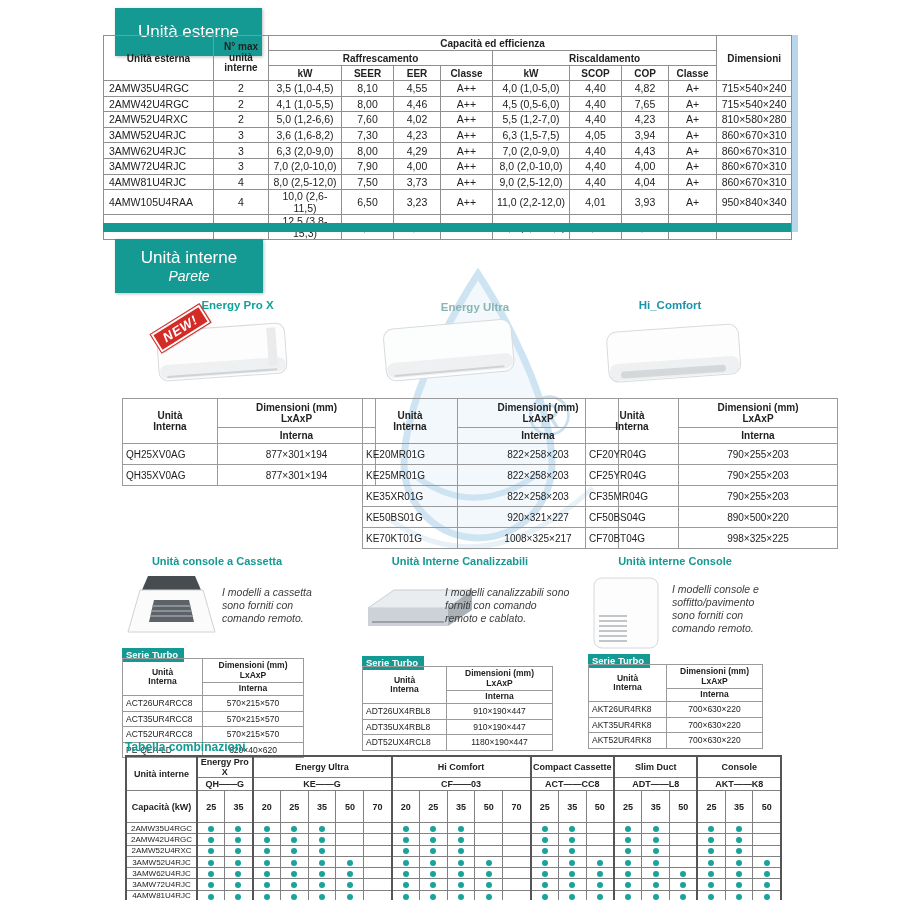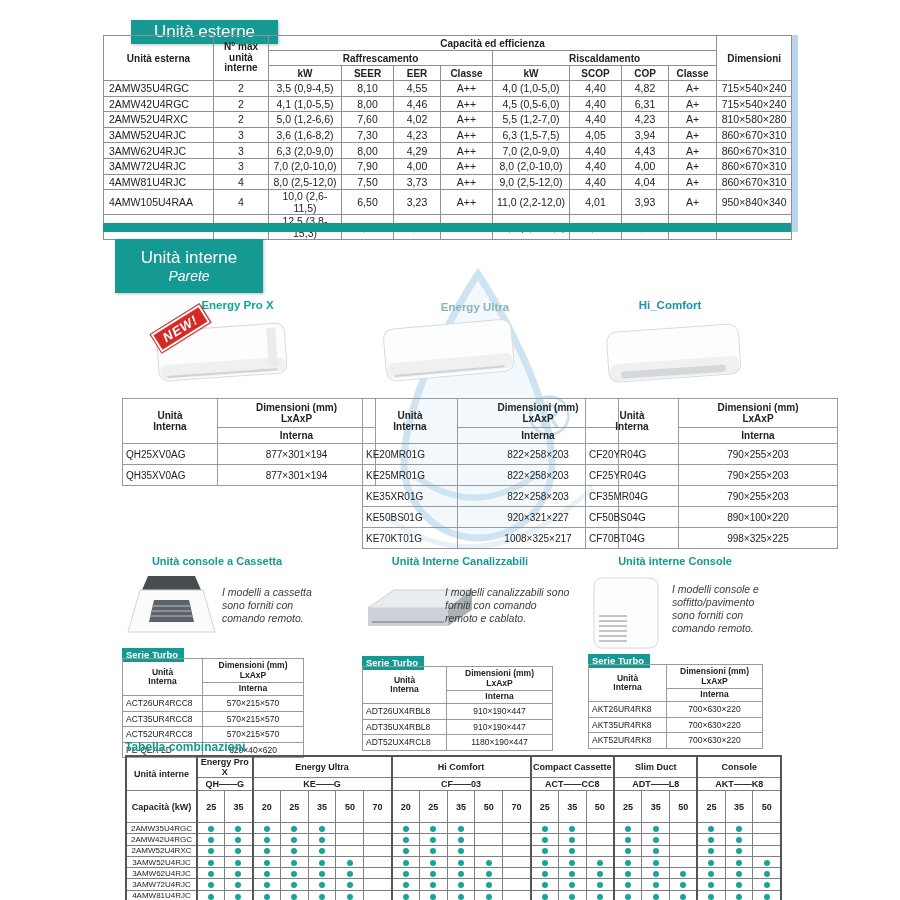--- a/index.html
+++ b/index.html
@@ -69,21 +69,21 @@
 
 <div class="abs" style="left:378px; top:268px; z-index:0;">
   <svg width="230" height="310" viewBox="0 0 230 310">
     <path d="M100 6 C100 6 26 118 26 196 a74 74 0 0 0 148 0 C174 118 100 6 100 6 Z" fill="rgba(214,232,244,0.30)" stroke="#cfe4f2" stroke-width="7"></path>
     <path d="M40 210 q60 42 122 -6" fill="none" stroke="#cfe4f2" stroke-width="6"></path>
     <path d="M10 250 q95 70 205 -30" fill="none" stroke="rgba(207,228,242,0.5)" stroke-width="5"></path>
   </svg>
 </div>
 <div class="abs wm" style="left:528px; top:382px; font-size:58px; z-index:0;">®</div>
 
-<div class="abs tealbox" style="left:115px; top:20px; width:147px; height:24px; z-index:1;margin-left:16px;">
+<div class="abs tealbox" style="left:115px; top:8px; width:147px; height:48px; z-index:1;">
   <div class="t1">Unità esterne</div>
 </div>
 
 <div class="abs" style="left:103px; top:35px; z-index:1;">
   <table class="otable">
     <colgroup>
       <col style="width:110px">
         <col style="width:55px">
         <col style="width:73px">
         <col style="width:52px">
@@ -116,40 +116,40 @@
           <th>kW</th>
           <th>SCOP</th>
           <th>COP</th>
           <th>Classe</th>
         </tr>
     </thead>
     <tbody>
         <tr>
           <td class="left">2AMW35U4RGC</td>
           <td>2</td>
-          <td>3,5 (0,9-4,5)</td>
+          <td>3,5 (1,0-4,5)</td>
           <td>8,10</td>
           <td>4,55</td>
           <td>A++</td>
           <td>4,0 (1,0-5,0)</td>
           <td>4,40</td>
           <td>4,82</td>
           <td>A+</td>
           <td>715×540×240</td>
         </tr>
         <tr>
           <td class="left">2AMW42U4RGC</td>
           <td>2</td>
           <td>4,1 (1,0-5,5)</td>
           <td>8,00</td>
           <td>4,46</td>
           <td>A++</td>
           <td>4,5 (0,5-6,0)</td>
           <td>4,40</td>
-          <td>6,31</td>
+          <td>7,65</td>
           <td>A+</td>
           <td>715×540×240</td>
         </tr>
         <tr>
           <td class="left">2AMW52U4RXC</td>
           <td>2</td>
           <td>5,0 (1,2-6,6)</td>
           <td>7,60</td>
           <td>4,02</td>
           <td>A++</td>
@@ -381,21 +381,21 @@
         <tr>
           <td class="left">CF25YR04G</td>
           <td>790×255×203</td>
         </tr>
         <tr>
           <td class="left">CF35MR04G</td>
           <td>790×255×203</td>
         </tr>
         <tr>
           <td class="left">CF50BS04G</td>
-          <td>890×100×220</td>
+          <td>890×500×220</td>
         </tr>
         <tr>
           <td class="left">CF70BT04G</td>
           <td>998×325×225</td>
         </tr>
       </tbody>
   </table>
 </div>
 
 <div class="abs sectitle" style="left:122px; top:555px; width:190px; z-index:1;">Unità console a Cassetta</div>

